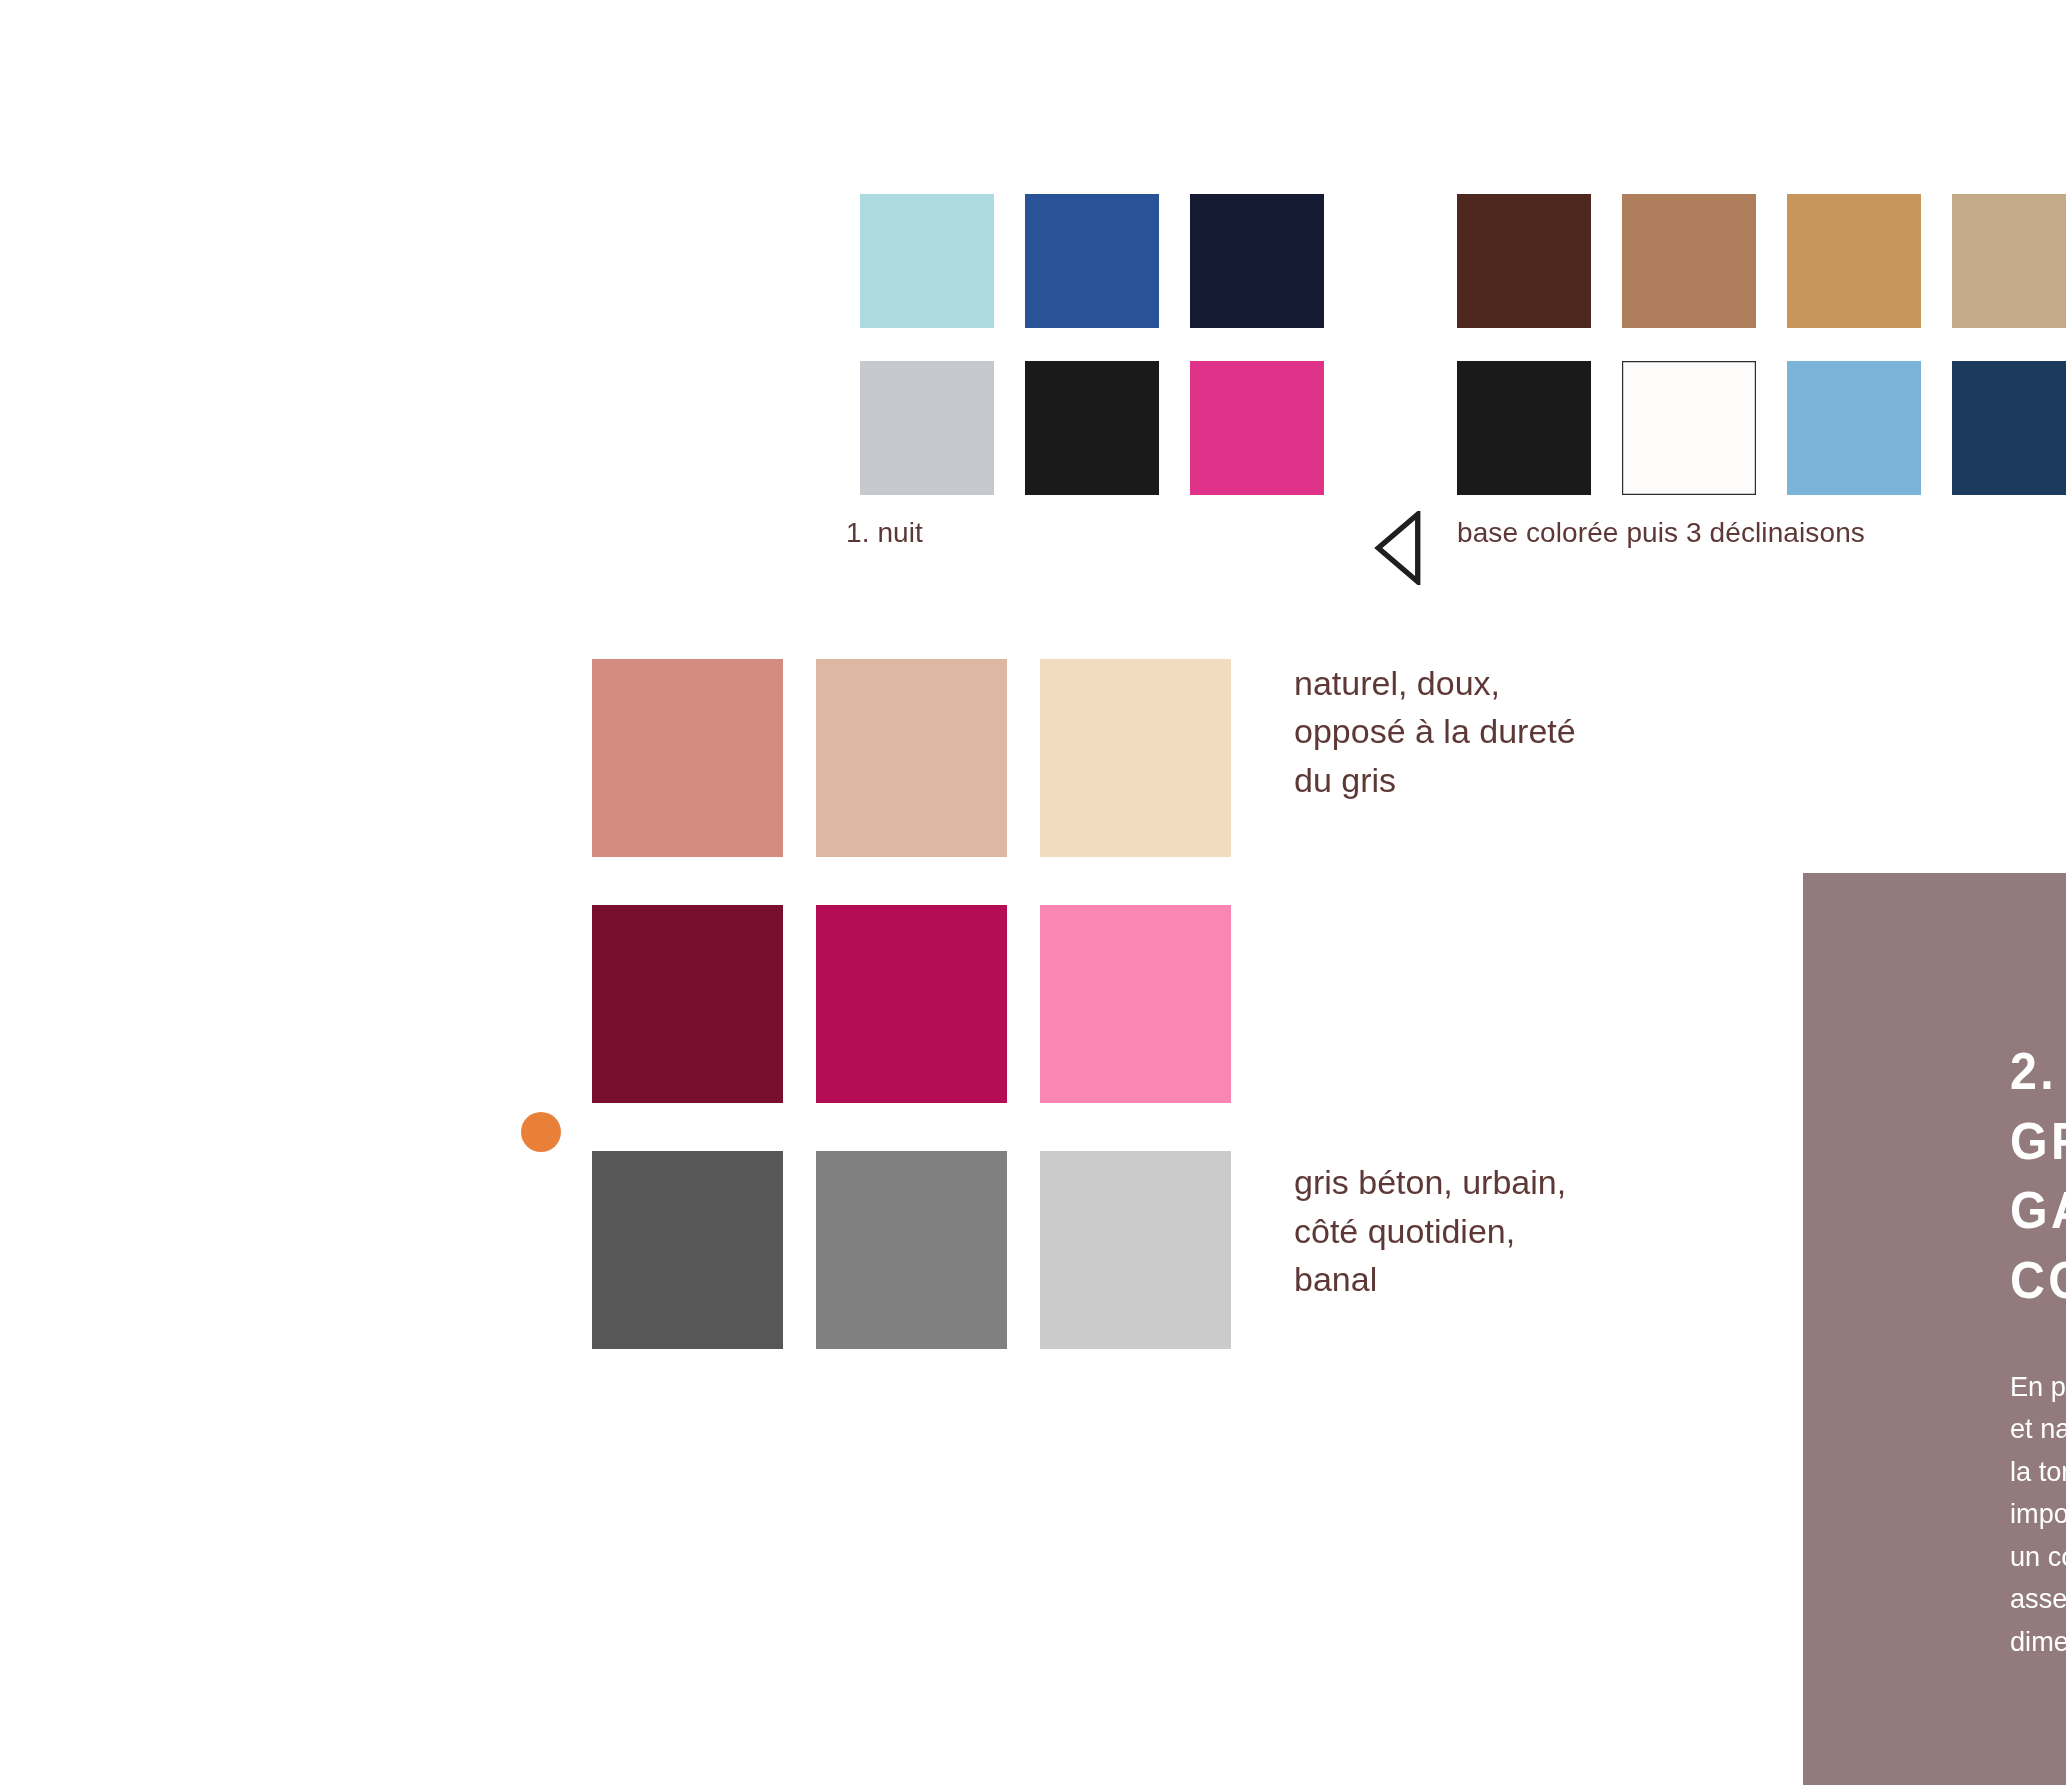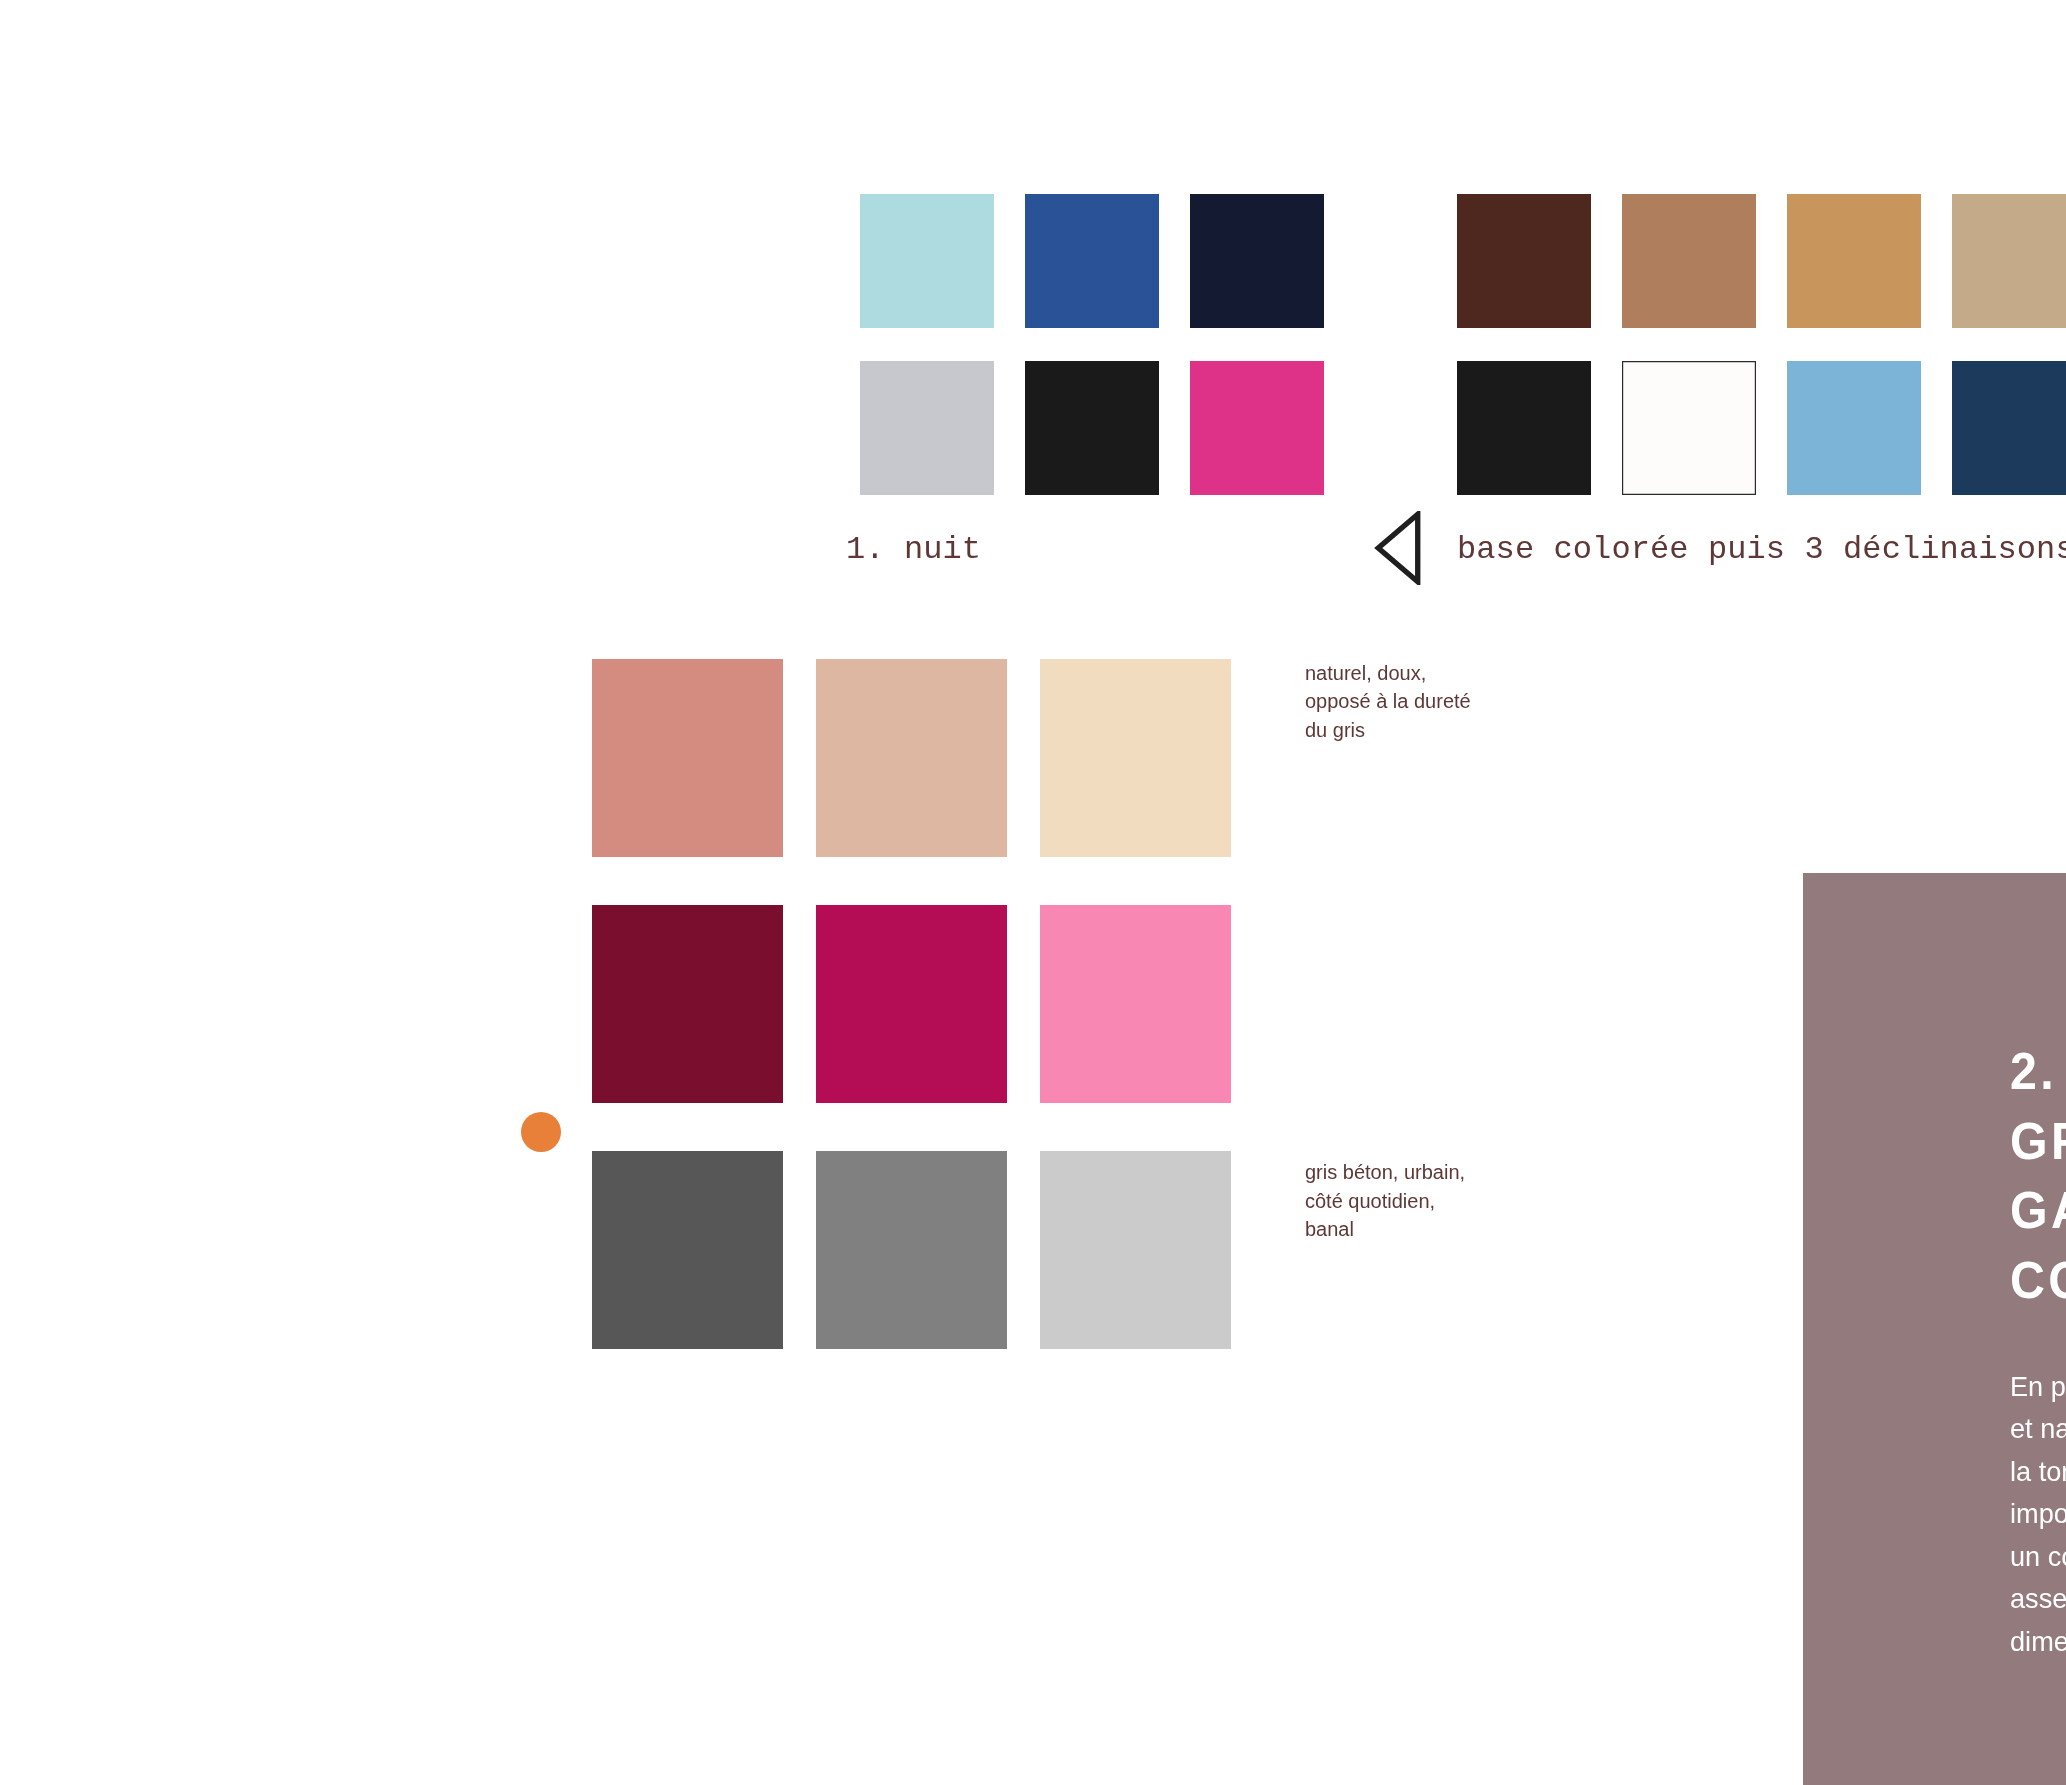--- a/index.html
+++ b/index.html
@@ -49,24 +49,24 @@
   }
   .sw.outlined {
     box-shadow: inset 0 0 0 1.2px #2b2b2b;
   }
 
   .group-nuit   { left: 860px; }
   .group-base   { left: 1457px; }
 
   .palette-caption {
     position: absolute;
-    top: 531px;
-    font-size: 32px;
+    top: 517px;
+    font-size: 28px;
     color: #5d3836;
-    font-family: Liberation Mono, monospace;
+    font-family: Liberation Sans, sans-serif;
     letter-spacing: 0.1px;
     white-space: nowrap;
   }
   .cap-nuit { left: 846px; }
   .cap-base { left: 1457px; }
 
   
   .arrow {
     position: absolute;
     top: 317px;
@@ -92,26 +92,25 @@
   .nuance-row:last-child { margin-bottom: 0; }
   .nuance-sw {
     width: 191px;
     height: 198px;
     flex: 0 0 auto;
   }
   .nuance-note {
     position: absolute;
     left: 702px;
     top: 0;
-    font-size: 20px;
+    font-size: 34px;
     line-height: 1.42;
     color: #5d3836;
     white-space: pre-line;
     width: 413px;
-    margin-left: 11px;
   }
   .nuance-note.offset-down { top: 7.4px; }
 
   
   .orange-dot {
     position: absolute;
     left: 521px;
     top: 1112px;
     width: 40px;
     height: 40px;

